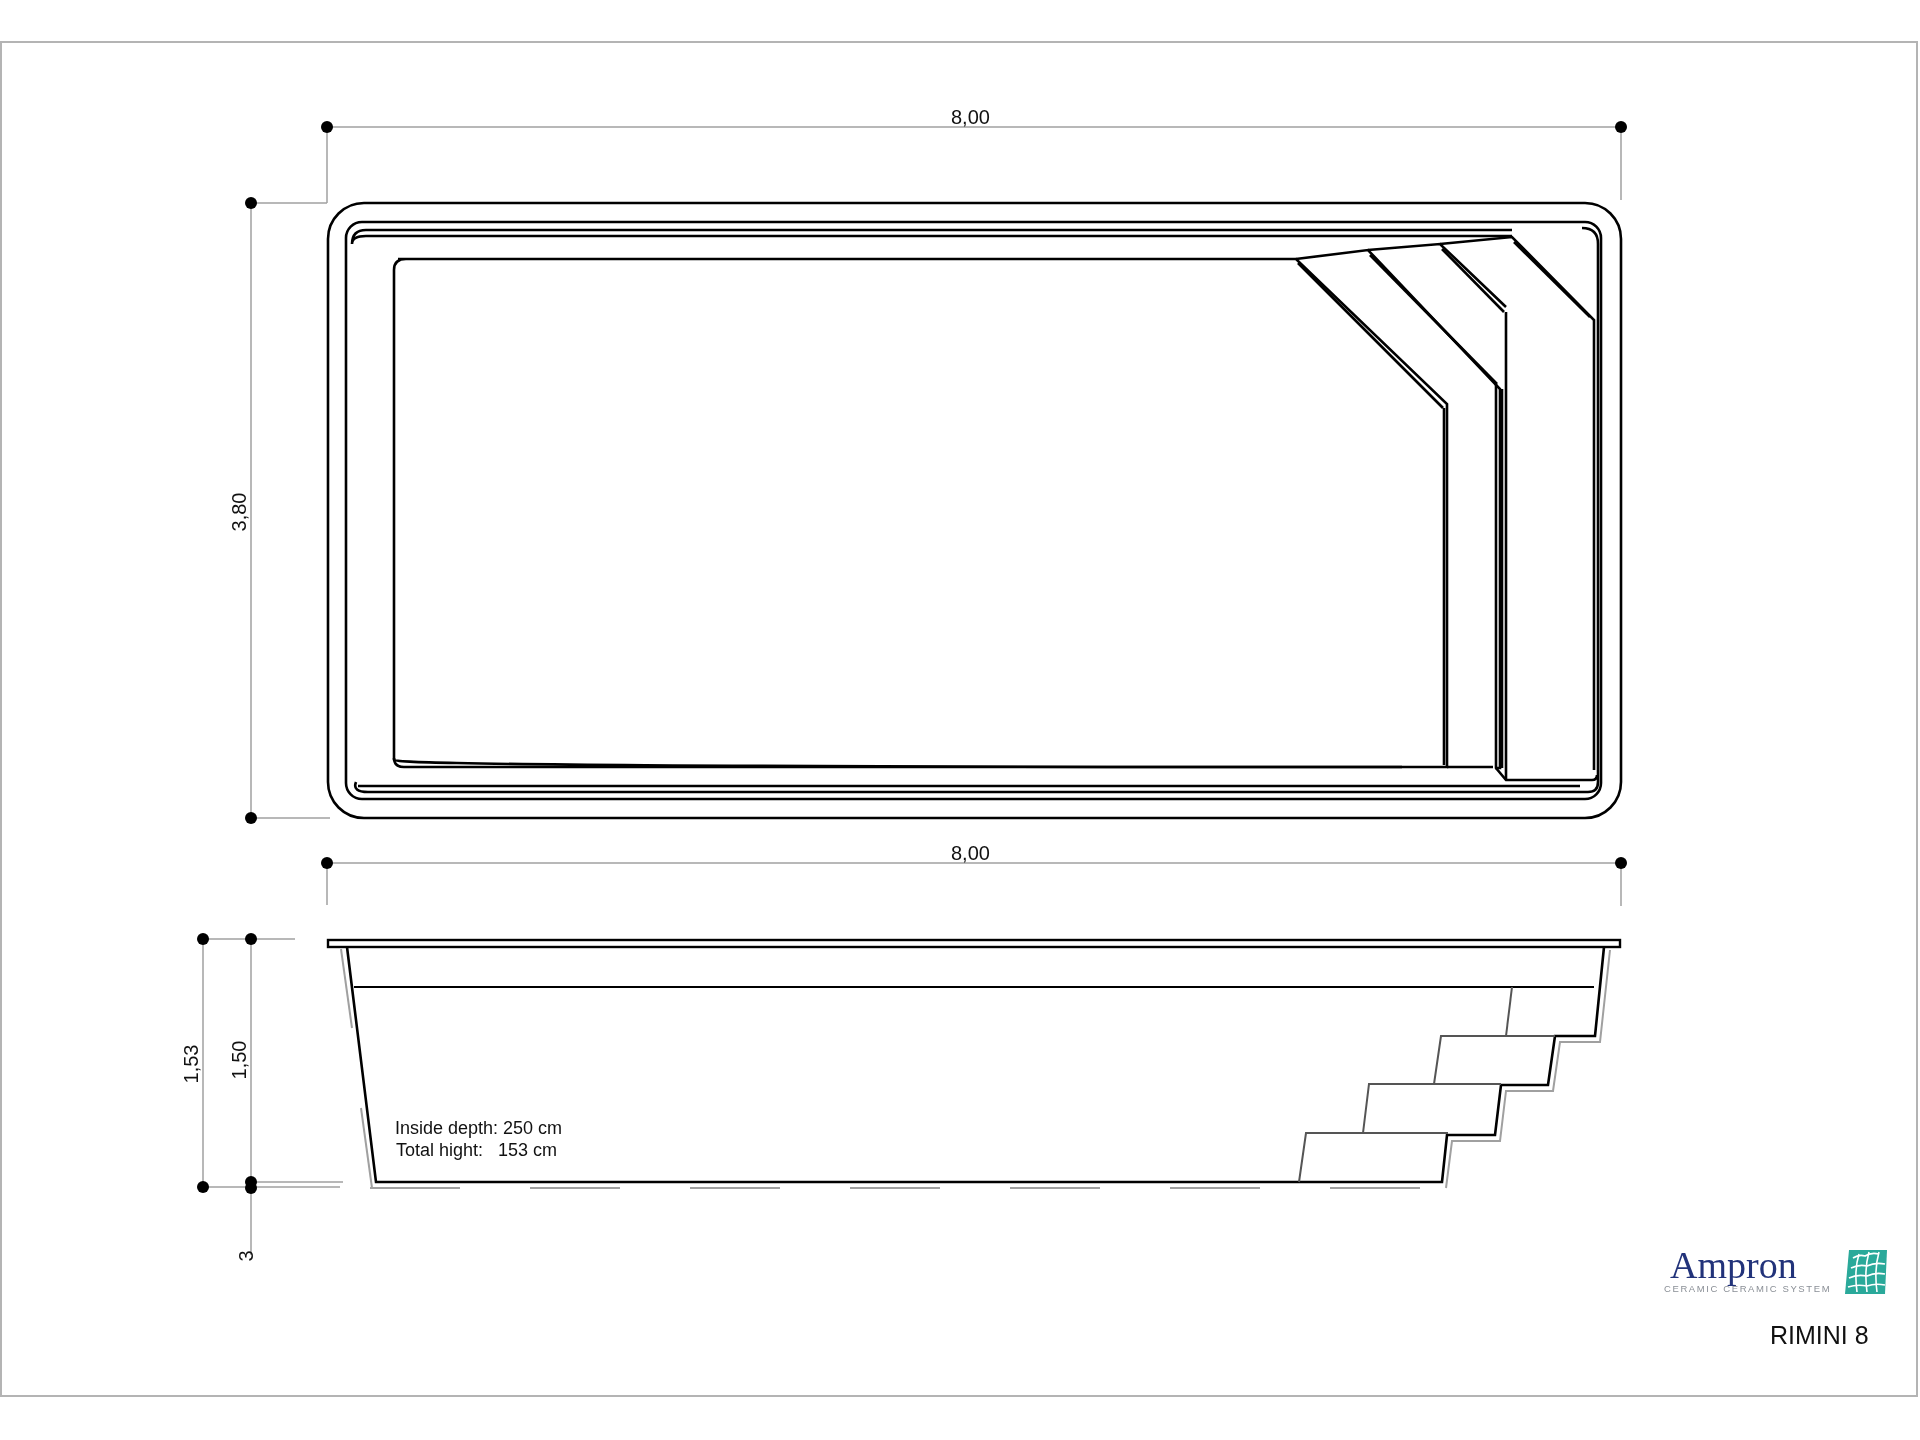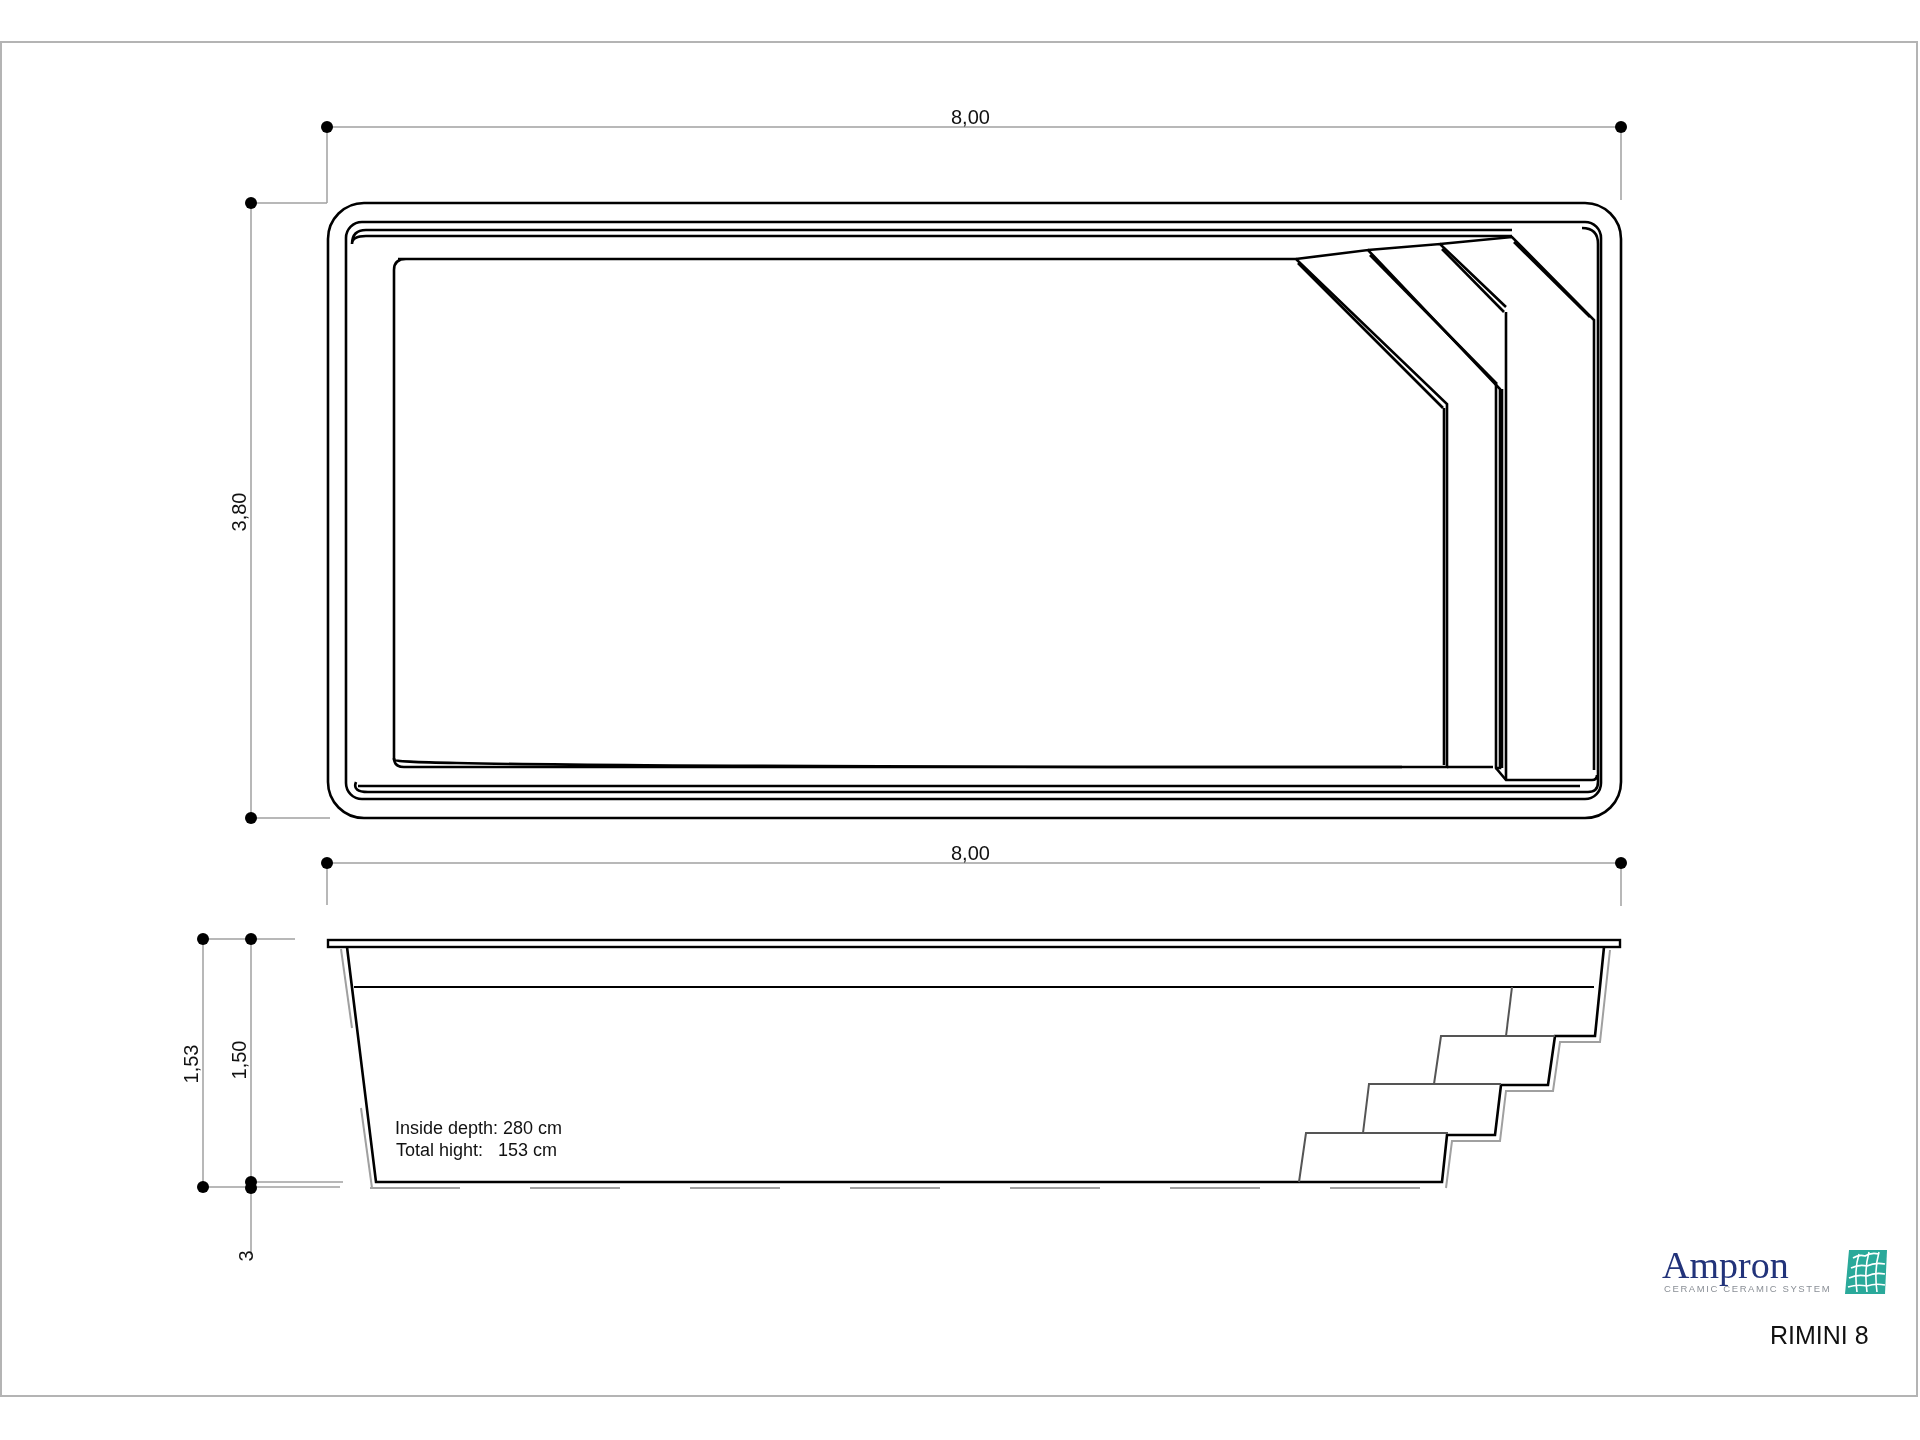--- a/index.html
+++ b/index.html
@@ -3,21 +3,21 @@
 <meta charset="utf-8">
 <style>
   html, body { margin: 0; padding: 0; background: #ffffff; }
   body { width: 1920px; height: 1440px; position: relative; overflow: hidden; font-family: "Liberation Sans", sans-serif; }
   .frame { position: absolute; left: 0; top: 41px; width: 1918px; height: 1356px; border: 2px solid #b4b4b4; box-sizing: border-box; }
   svg.drawing { position: absolute; left: 0; top: 0; }
   .dim-label { position: absolute; font-size: 20px; color: #111; line-height: 1; white-space: nowrap; }
   .vlabel { transform-origin: center center; transform: rotate(-90deg); }
   .note { position: absolute; font-size: 18px; color: #111; line-height: 22px; white-space: pre; }
   .logo { position: absolute; left: 1662px; top: 1246px; width: 230px; height: 50px; }
-  .logo-word { position: absolute; left: 0; top: 0; font-family: "Liberation Serif", serif; font-size: 38px; color: #22337a; letter-spacing: 0px; line-height: 38px; }
+  .logo-word { position: absolute; left: 8px; top: 0; font-family: "Liberation Serif", serif; font-size: 38px; color: #22337a; letter-spacing: 0px; line-height: 38px; }
   .logo-tag { position: absolute; left: 2px; top: 38px; font-size: 9.5px; color: #8a8f96; letter-spacing: 1.6px; line-height: 10px; }
   .model-name { position: absolute; left: 1733px; top: 1321px; font-size: 25px; color: #111; margin-left: 37px; }
 </style>
 </head>
 <body>
 
 <div class="frame"></div>
 
 <svg class="drawing" width="1920" height="1440" viewBox="0 0 1920 1440" xmlns="http://www.w3.org/2000/svg">
 
@@ -125,21 +125,21 @@
 </svg>
 
 <div class="dim-label" style="left:951px; top:107px;">8,00</div>
 <div class="dim-label vlabel" style="left:220px; top:502px;">3,80</div>
 
 <div class="dim-label" style="left:951px; top:843px;">8,00</div>
 <div class="dim-label vlabel" style="left:172px; top:1054px;">1,53</div>
 <div class="dim-label vlabel" style="left:220px; top:1050px;">1,50</div>
 <div class="dim-label vlabel" style="left:240px; top:1246px;">3</div>
 
-<div class="note" style="left:395px; top:1117px;">Inside depth: 280 cm</div>
+<div class="note" style="left:395px; top:1117px;">Inside depth: 250 cm</div>
 <div class="note" style="left:396px; top:1139px;">Total hight:   153 cm</div>
 
 <div class="logo">
   <div class="logo-word">Ampron</div>
   <div class="logo-tag">CERAMIC CERAMIC SYSTEM</div>
 </div>
 
 <div class="model-name">RIMINI 8</div>
 
 </body></html>

